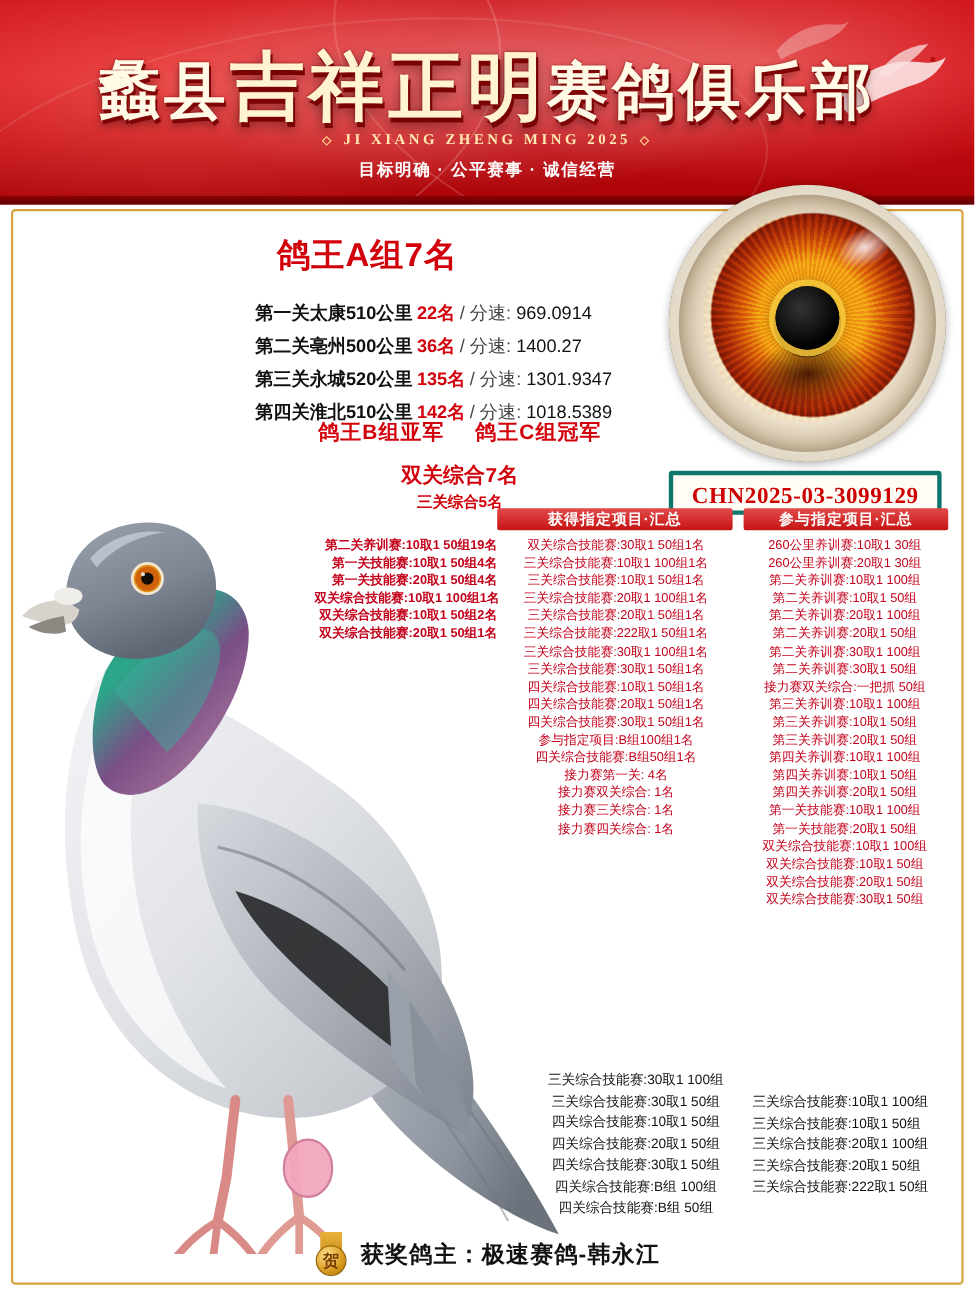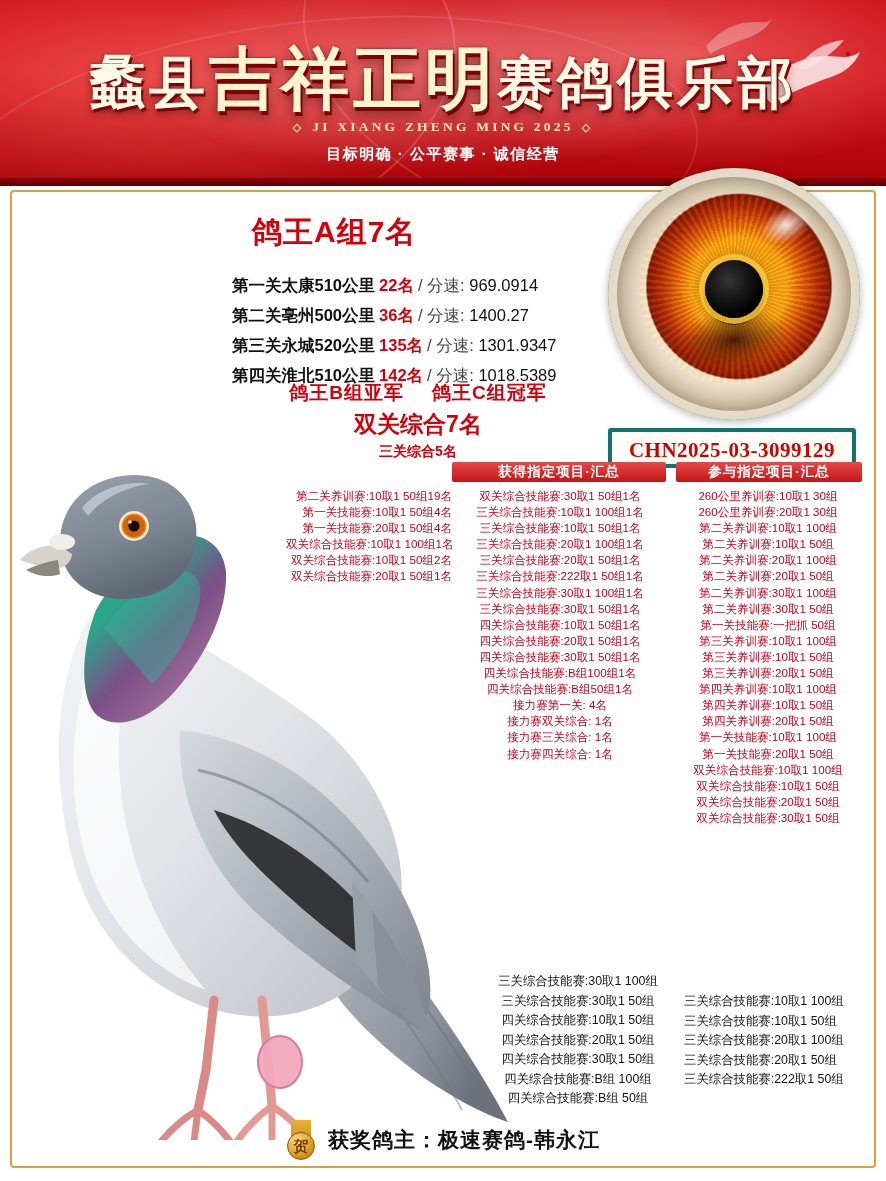--- a/index.html
+++ b/index.html
@@ -180,21 +180,21 @@
   .race-row .speed { color: #111; }
 
   .champ {
     position: absolute; left: 232px; top: 380px; width: 372px;
     text-align: center;
     color: #d2000a;
     font-weight: bold;
   }
   .champ .line1 { font-size: 19px; letter-spacing: 1px; }
   .champ .line1 .sp { display: inline-block; width: 28px; }
-  .champ .line2 { font-size: 23px; margin-top: 3px; }
+  .champ .line2 { font-size: 19px; margin-top: 13px; font-family: Liberation Mono, monospace; }
   .champ .line3 { font-size: 14px; margin-top: 3px; }
 
   
   .ring {
     position: absolute; right: 30px; top: 428px;
     width: 248px; height: 40px;
     border: 4px solid #0f766e;
     border-radius: 3px;
     background: #fffdf6;
     text-align: center;
@@ -222,21 +222,21 @@
   .sec-hd.right { left: 676px; top: 462px; width: 186px; }
 
   
   .col {
     position: absolute;
     color: #c3001a;
     font-size: 11.6px;
     line-height: 16.1px;
     white-space: nowrap;
   }
-  .col.c1 { left: 286px; top: 488px; width: 166px; text-align: right; }
+  .col.c1 { left: 286px; top: 488px; width: 166px; text-align: right; font-weight: bold; }
   .col.c2 { left: 454px; top: 488px; width: 212px; text-align: center; }
   .col.c3 { left: 672px; top: 488px; width: 192px; text-align: center; }
 
   .col .row { height: 16.1px; }
 
   
   .col-b {
     position: absolute;
     color: #111;
     font-size: 12.4px;
@@ -441,38 +441,38 @@
     <div class="row">三关综合技能赛:10取1 100组1名</div>
     <div class="row">三关综合技能赛:10取1 50组1名</div>
     <div class="row">三关综合技能赛:20取1 100组1名</div>
     <div class="row">三关综合技能赛:20取1 50组1名</div>
     <div class="row">三关综合技能赛:222取1 50组1名</div>
     <div class="row">三关综合技能赛:30取1 100组1名</div>
     <div class="row">三关综合技能赛:30取1 50组1名</div>
     <div class="row">四关综合技能赛:10取1 50组1名</div>
     <div class="row">四关综合技能赛:20取1 50组1名</div>
     <div class="row">四关综合技能赛:30取1 50组1名</div>
-    <div class="row">四关综合技能赛:B组100组1名</div>
+    <div class="row">参与指定项目:B组100组1名</div>
     <div class="row">四关综合技能赛:B组50组1名</div>
     <div class="row">接力赛第一关:   4名</div>
     <div class="row">接力赛双关综合:  1名</div>
     <div class="row">接力赛三关综合:  1名</div>
     <div class="row">接力赛四关综合:  1名</div>
   </div>
 
   <div class="col c3">
     <div class="row">260公里养训赛:10取1 30组</div>
     <div class="row">260公里养训赛:20取1 30组</div>
     <div class="row">第二关养训赛:10取1 100组</div>
     <div class="row">第二关养训赛:10取1 50组</div>
     <div class="row">第二关养训赛:20取1 100组</div>
     <div class="row">第二关养训赛:20取1 50组</div>
     <div class="row">第二关养训赛:30取1 100组</div>
     <div class="row">第二关养训赛:30取1 50组</div>
-    <div class="row">第一关技能赛:一把抓 50组</div>
+    <div class="row">接力赛双关综合:一把抓 50组</div>
     <div class="row">第三关养训赛:10取1 100组</div>
     <div class="row">第三关养训赛:10取1 50组</div>
     <div class="row">第三关养训赛:20取1 50组</div>
     <div class="row">第四关养训赛:10取1 100组</div>
     <div class="row">第四关养训赛:10取1 50组</div>
     <div class="row">第四关养训赛:20取1 50组</div>
     <div class="row">第一关技能赛:10取1 100组</div>
     <div class="row">第一关技能赛:20取1 50组</div>
     <div class="row">双关综合技能赛:10取1 100组</div>
     <div class="row">双关综合技能赛:10取1 50组</div>

